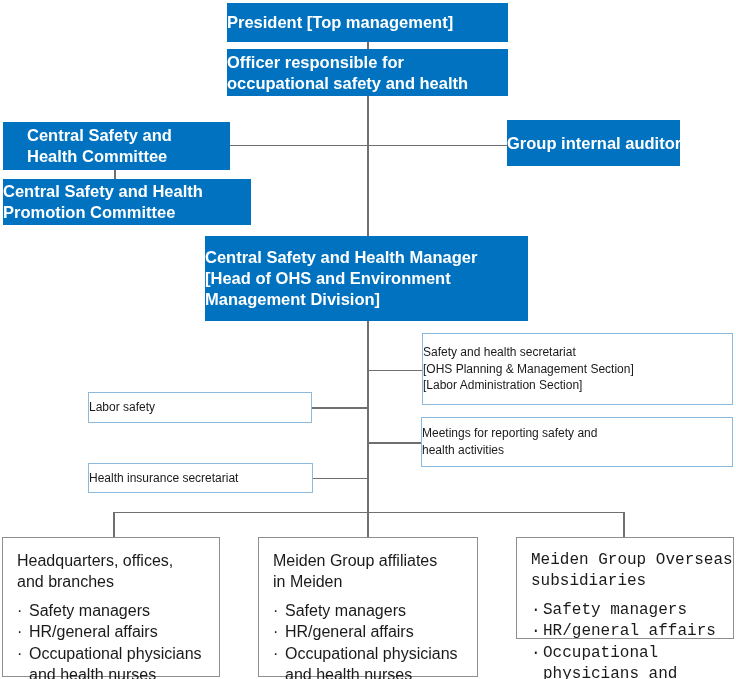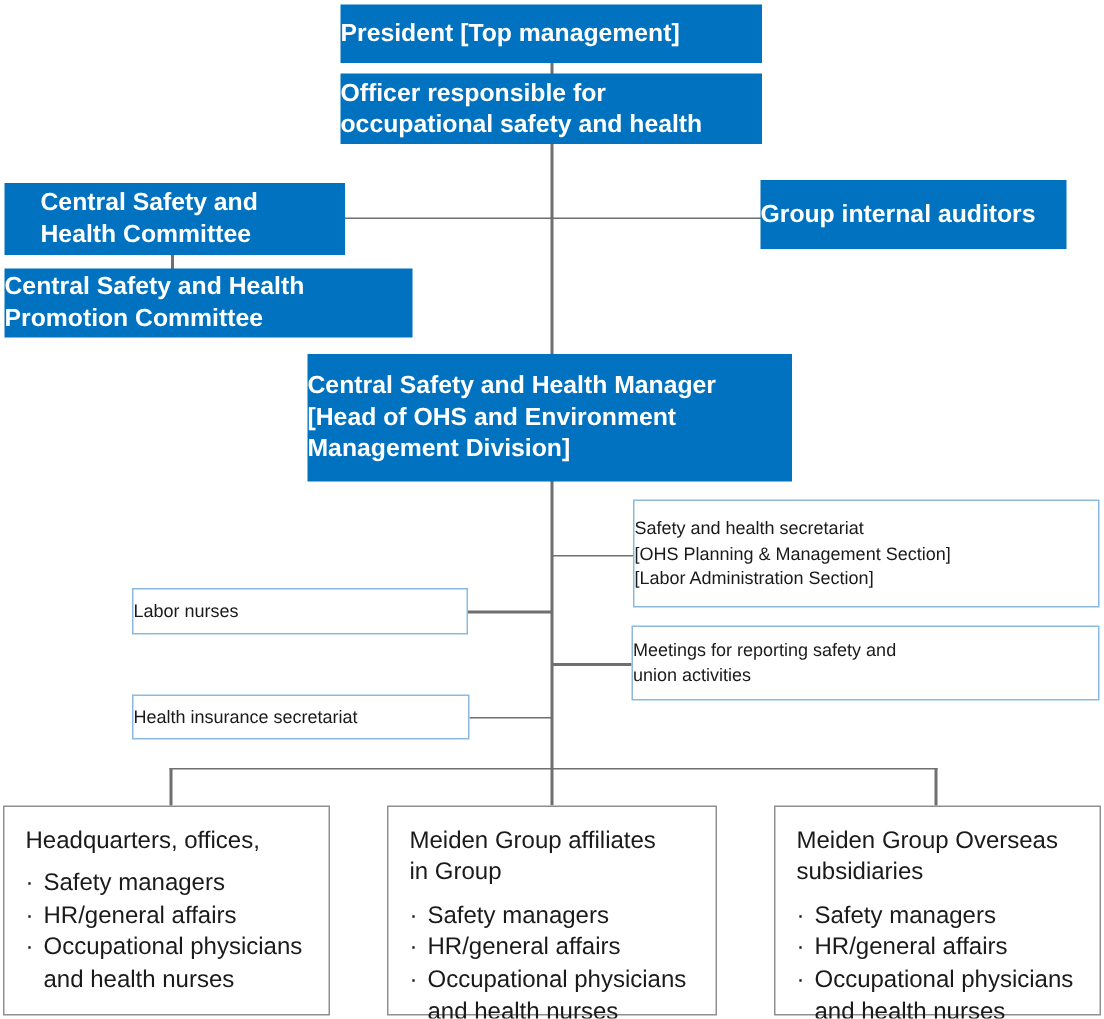--- a/index.html
+++ b/index.html
@@ -81,96 +81,97 @@
   <div class="bx bx-blue" style="left:227px; top:49px; width:281px; height:47px;">
     <div class="ln">Officer responsible for</div>
     <div class="ln">occupational safety and health</div>
   </div>
 
   <div class="bx bx-blue" style="left:3px; top:122px; width:227px; height:48px;padding-left:24px;">
     <div class="ln">Central Safety and</div>
     <div class="ln">Health Committee</div>
   </div>
 
-  <div class="bx bx-blue" style="left:507px; top:120px; width:204px; height:46px;">
+  <div class="bx bx-blue" style="left:507px; top:120px; width:173px; height:46px;">
     <div class="ln">Group internal auditors</div>
   </div>
 
-  <div class="bx bx-blue" style="left:3px; top:179px; width:272px; height:46px;">
+  <div class="bx bx-blue" style="left:3px; top:179px; width:248px; height:46px;">
     <div class="ln">Central Safety and Health</div>
     <div class="ln">Promotion Committee</div>
   </div>
 
   <div class="bx bx-blue" style="left:205px; top:236px; width:323px; height:85px;">
     <div class="ln">Central Safety and Health Manager</div>
     <div class="ln">[Head of OHS and Environment</div>
     <div class="ln">Management Division]</div>
   </div>
 
   <div class="bx bx-white" style="left:422px; top:333px; width:311px; height:72px;">
     <div class="ln">Safety and health secretariat</div>
     <div class="ln">[OHS Planning &amp; Management Section]</div>
     <div class="ln">[Labor Administration Section]</div>
   </div>
 
   <div class="bx bx-white" style="left:88px; top:392px; width:224px; height:31px;">
-    <div class="ln">Labor nurses</div>
+    <div class="ln">Labor safety</div>
   </div>
 
   <div class="bx bx-white" style="left:421px; top:417px; width:312px; height:50px;">
     <div class="ln">Meetings for reporting safety and</div>
-    <div class="ln">union activities</div>
+    <div class="ln">health activities</div>
   </div>
 
   <div class="bx bx-white" style="left:88px; top:463px; width:225px; height:30px;">
     <div class="ln">Health insurance secretariat</div>
   </div>
 
   <div class="bx-bottom" style="left:2px; top:537px; width:218px; height:140px;">
     <div class="btitle">
       <div class="ln">Headquarters, offices,</div>
+      <div class="ln">and branches</div>
     </div>
     <div class="bullets">
       <div class="bullet">
           <span class="dot">·</span>
           <span class="bt">Safety managers</span>
         </div>
       <div class="bullet">
           <span class="dot">·</span>
           <span class="bt">HR/general affairs</span>
         </div>
       <div class="bullet">
           <span class="dot">·</span>
           <span class="bt">Occupational physicians and health nurses</span>
         </div>
     </div>
   </div>
 
   <div class="bx-bottom" style="left:258px; top:537px; width:220px; height:140px;">
     <div class="btitle">
       <div class="ln">Meiden Group affiliates</div>
-      <div class="ln">in Group</div>
+      <div class="ln">in Meiden</div>
     </div>
     <div class="bullets">
       <div class="bullet">
           <span class="dot">·</span>
           <span class="bt">Safety managers</span>
         </div>
       <div class="bullet">
           <span class="dot">·</span>
           <span class="bt">HR/general affairs</span>
         </div>
       <div class="bullet">
           <span class="dot">·</span>
           <span class="bt">Occupational physicians and health nurses</span>
         </div>
     </div>
   </div>
 
-  <div class="bx-bottom" style="left:516px; top:537px; width:218px; height:140px;">
+  <div class="bx-bottom" style="left:516px; top:537px; width:218px; height:102px;font-family:Liberation Mono, monospace;">
     <div class="btitle">
       <div class="ln">Meiden Group Overseas</div>
       <div class="ln">subsidiaries</div>
     </div>
     <div class="bullets">
       <div class="bullet">
           <span class="dot">·</span>
           <span class="bt">Safety managers</span>
         </div>
       <div class="bullet">

